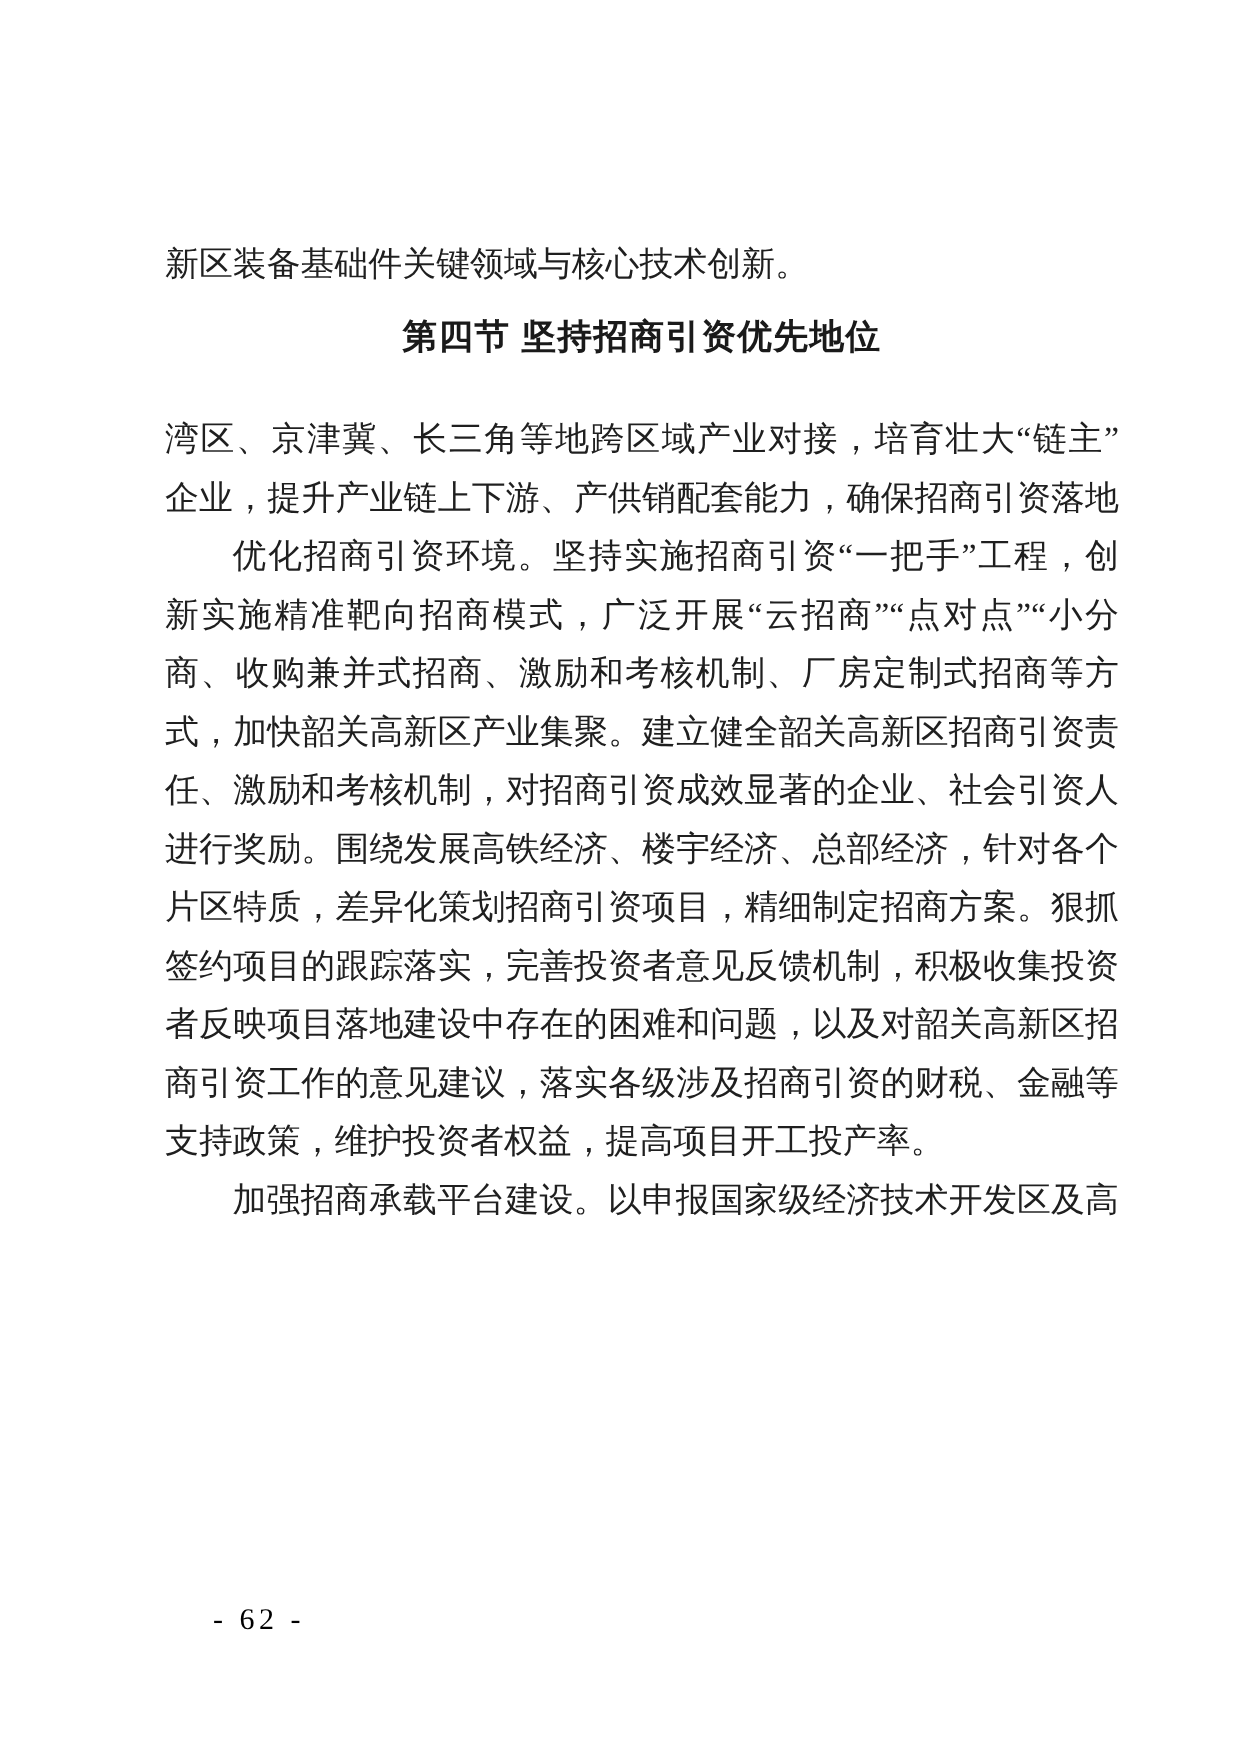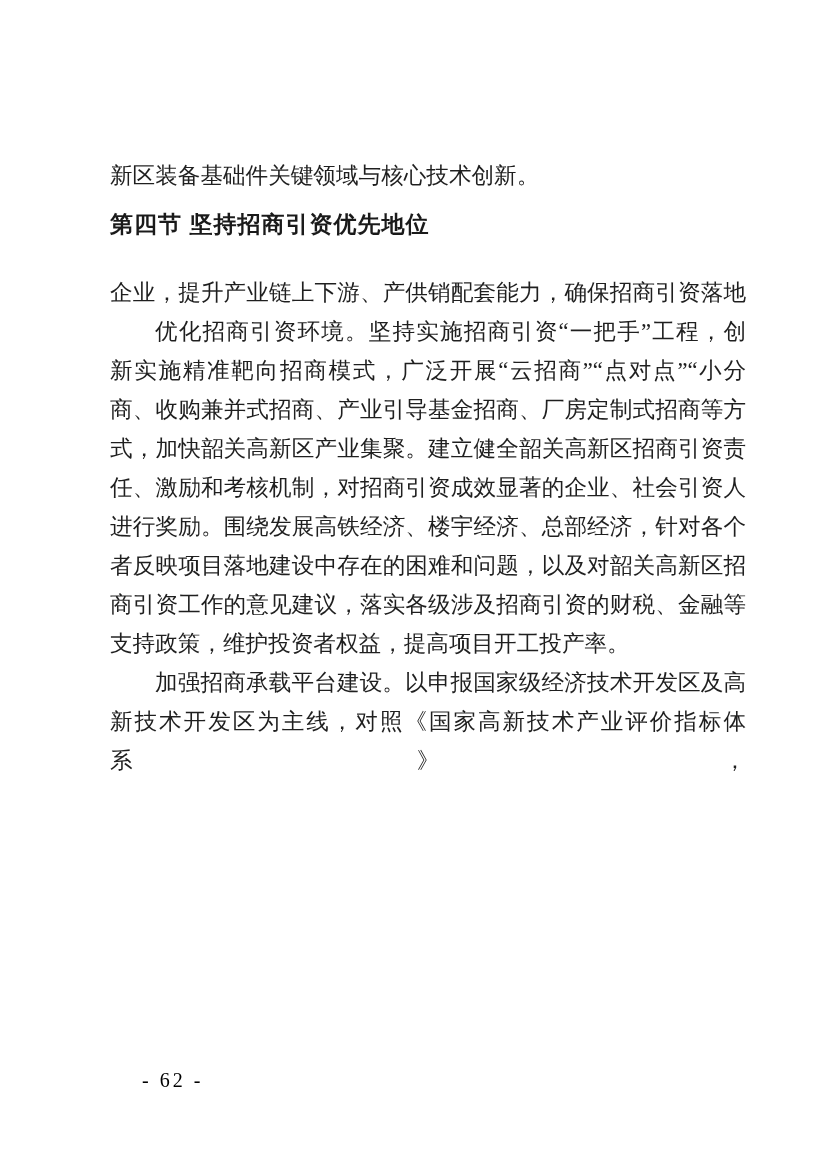--- a/index.html
+++ b/index.html
@@ -35,21 +35,21 @@
     text-align-last: justify;
     white-space: normal;
   }
   .line.indent { text-indent: 45px; }
   .line.intro { text-align: left; }
   .heading {
     font-family: "Liberation Sans", sans-serif;
     font-weight: 700;
     font-size: 23px;
     line-height: 44px;
-    text-align: left;
+    text-align: center;
     letter-spacing: 1px;
     margin: 7px 0 27px 0;
     color: #1a1a1a;
   }
   .pagenum {
     position: absolute;
     left: 142px;
     top: 1066px;
     font-size: 20px;
     line-height: 28px;
@@ -59,28 +59,30 @@
   }
 </style>
 </head>
 <body>
 
 <div class="page">
   <div class="content">
     <div class="line intro">新区装备基础件关键领域与核心技术创新。</div>
     <div class="heading">第四节 坚持招商引资优先地位</div>
     <div id="paragraphs">
+        <div class="line full">湾区、京津冀、长三角等地跨区域产业对接，培育壮大“链主”</div>
         <div class="line full">企业，提升产业链上下游、产供销配套能力，确保招商引资落地</div>
         <div class="line full indent">优化招商引资环境。坚持实施招商引资“一把手”工程，创</div>
         <div class="line full">新实施精准靶向招商模式，广泛开展“云招商”“点对点”“小分</div>
-        <div class="line full">商、收购兼并式招商、产业引导基金招商、厂房定制式招商等方</div>
+        <div class="line full">商、收购兼并式招商、激励和考核机制、厂房定制式招商等方</div>
         <div class="line full">式，加快韶关高新区产业集聚。建立健全韶关高新区招商引资责</div>
         <div class="line full">任、激励和考核机制，对招商引资成效显著的企业、社会引资人</div>
         <div class="line full">进行奖励。围绕发展高铁经济、楼宇经济、总部经济，针对各个</div>
+        <div class="line full">片区特质，差异化策划招商引资项目，精细制定招商方案。狠抓</div>
+        <div class="line full">签约项目的跟踪落实，完善投资者意见反馈机制，积极收集投资</div>
         <div class="line full">者反映项目落地建设中存在的困难和问题，以及对韶关高新区招</div>
         <div class="line full">商引资工作的意见建议，落实各级涉及招商引资的财税、金融等</div>
         <div class="line wrapok">支持政策，维护投资者权益，提高项目开工投产率。</div>
         <div class="line full indent">加强招商承载平台建设。以申报国家级经济技术开发区及高</div>
-        <div class="line full">新技术开发区为主线，对照《国家高新技术产业评价指标体系》，</div>
       </div>
   </div>
   <div class="pagenum">- 62 -</div>
 </div>
 
 </body></html>

